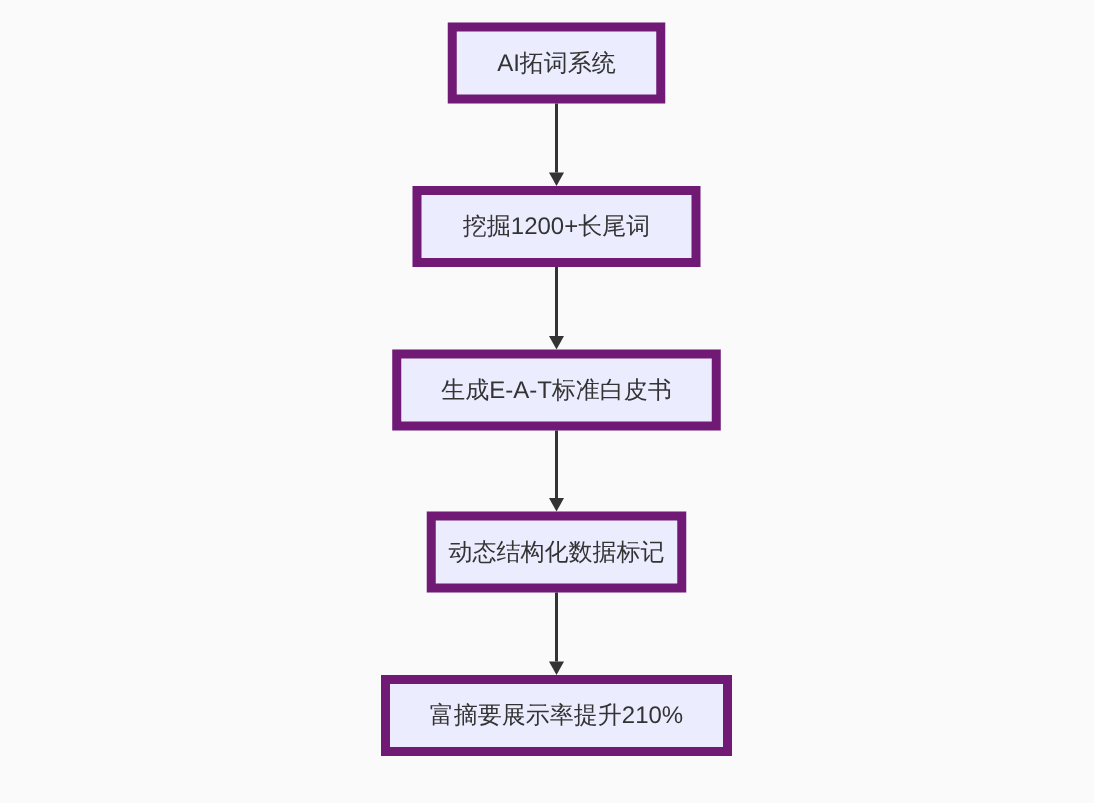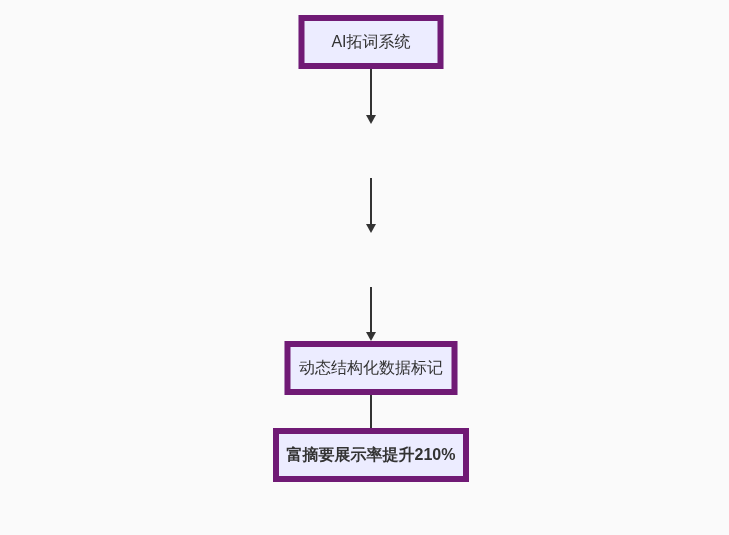--- a/index.html
+++ b/index.html
@@ -33,21 +33,21 @@
     align-items: center;
     justify-content: center;
     text-align: center;
     box-sizing: border-box;
     white-space: nowrap;
   }
   .n1 { top: 15px;  width: 145px; }
   .n2 { top: 124px; width: 192px; }
   .n3 { top: 233px; width: 219px; }
   .n4 { top: 341px; width: 173px; }
-  .n5 { top: 428px; width: 196px; font-weight: bold; }
+  .n5 { top: 450px; width: 234px; }
 
   .arrow {
     position: absolute;
     left: 371px;
     transform: translateX(-50%);
     display: flex;
     flex-direction: column;
     align-items: center;
   }
   .a1 { top: 69px;  height: 55px; }
@@ -72,26 +72,28 @@
 
 <div class="canvas">
 
   <div class="node n1">AI拓词系统</div>
 
   <div class="arrow a1">
     <div class="line"></div>
     <div class="head"></div>
   </div>
 
+  <div class="node n2">挖掘1200+长尾词</div>
 
   <div class="arrow a2">
     <div class="line"></div>
     <div class="head"></div>
   </div>
 
+  <div class="node n3">生成E-A-T标准白皮书</div>
 
   <div class="arrow a3">
     <div class="line"></div>
     <div class="head"></div>
   </div>
 
   <div class="node n4">动态结构化数据标记</div>
 
   <div class="arrow a4">
     <div class="line"></div>

